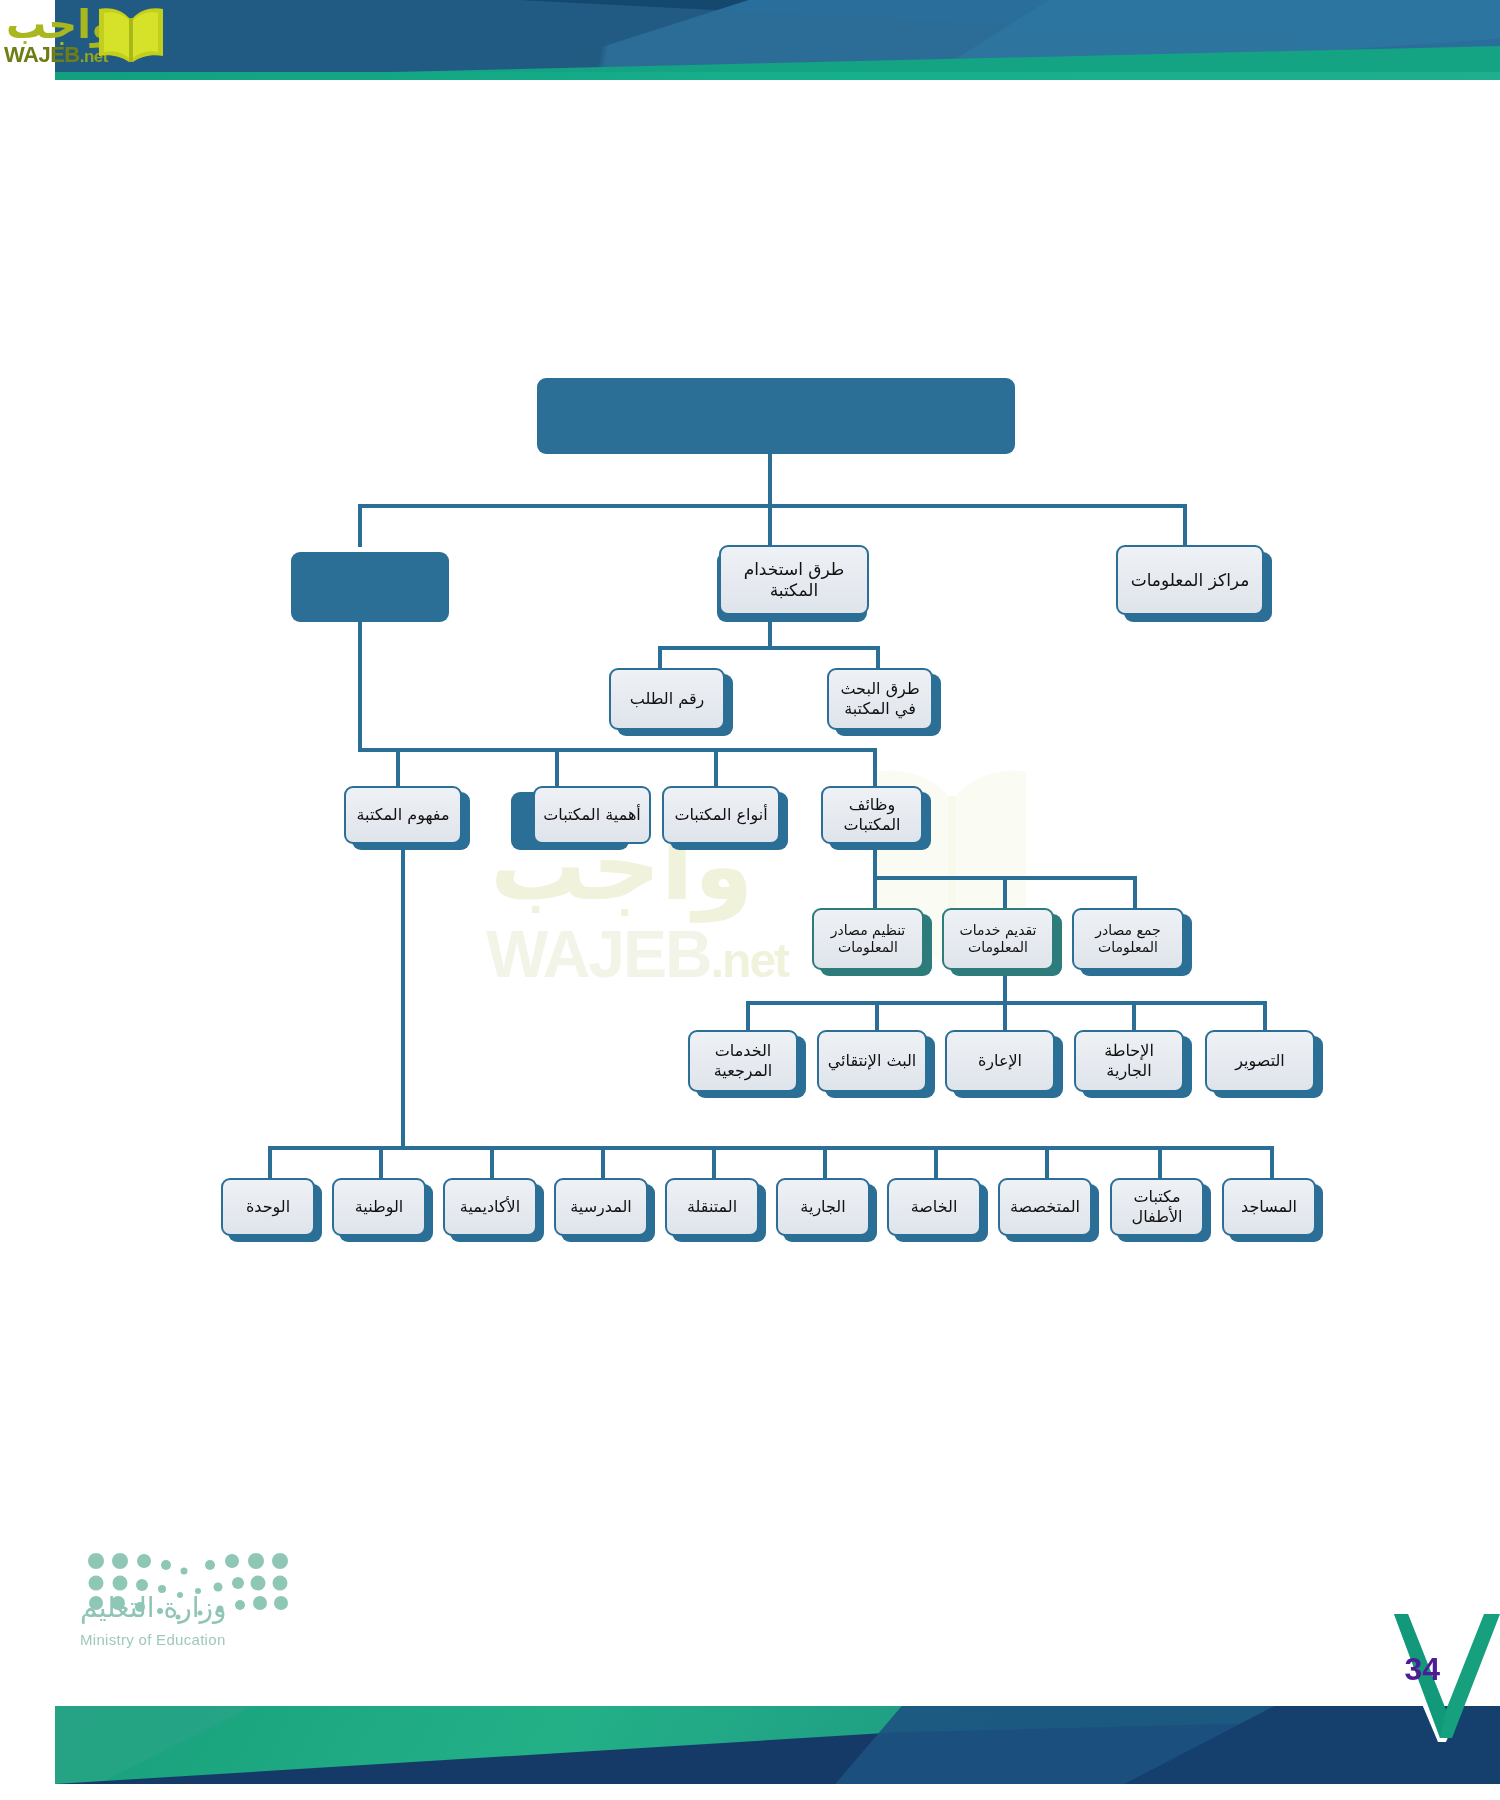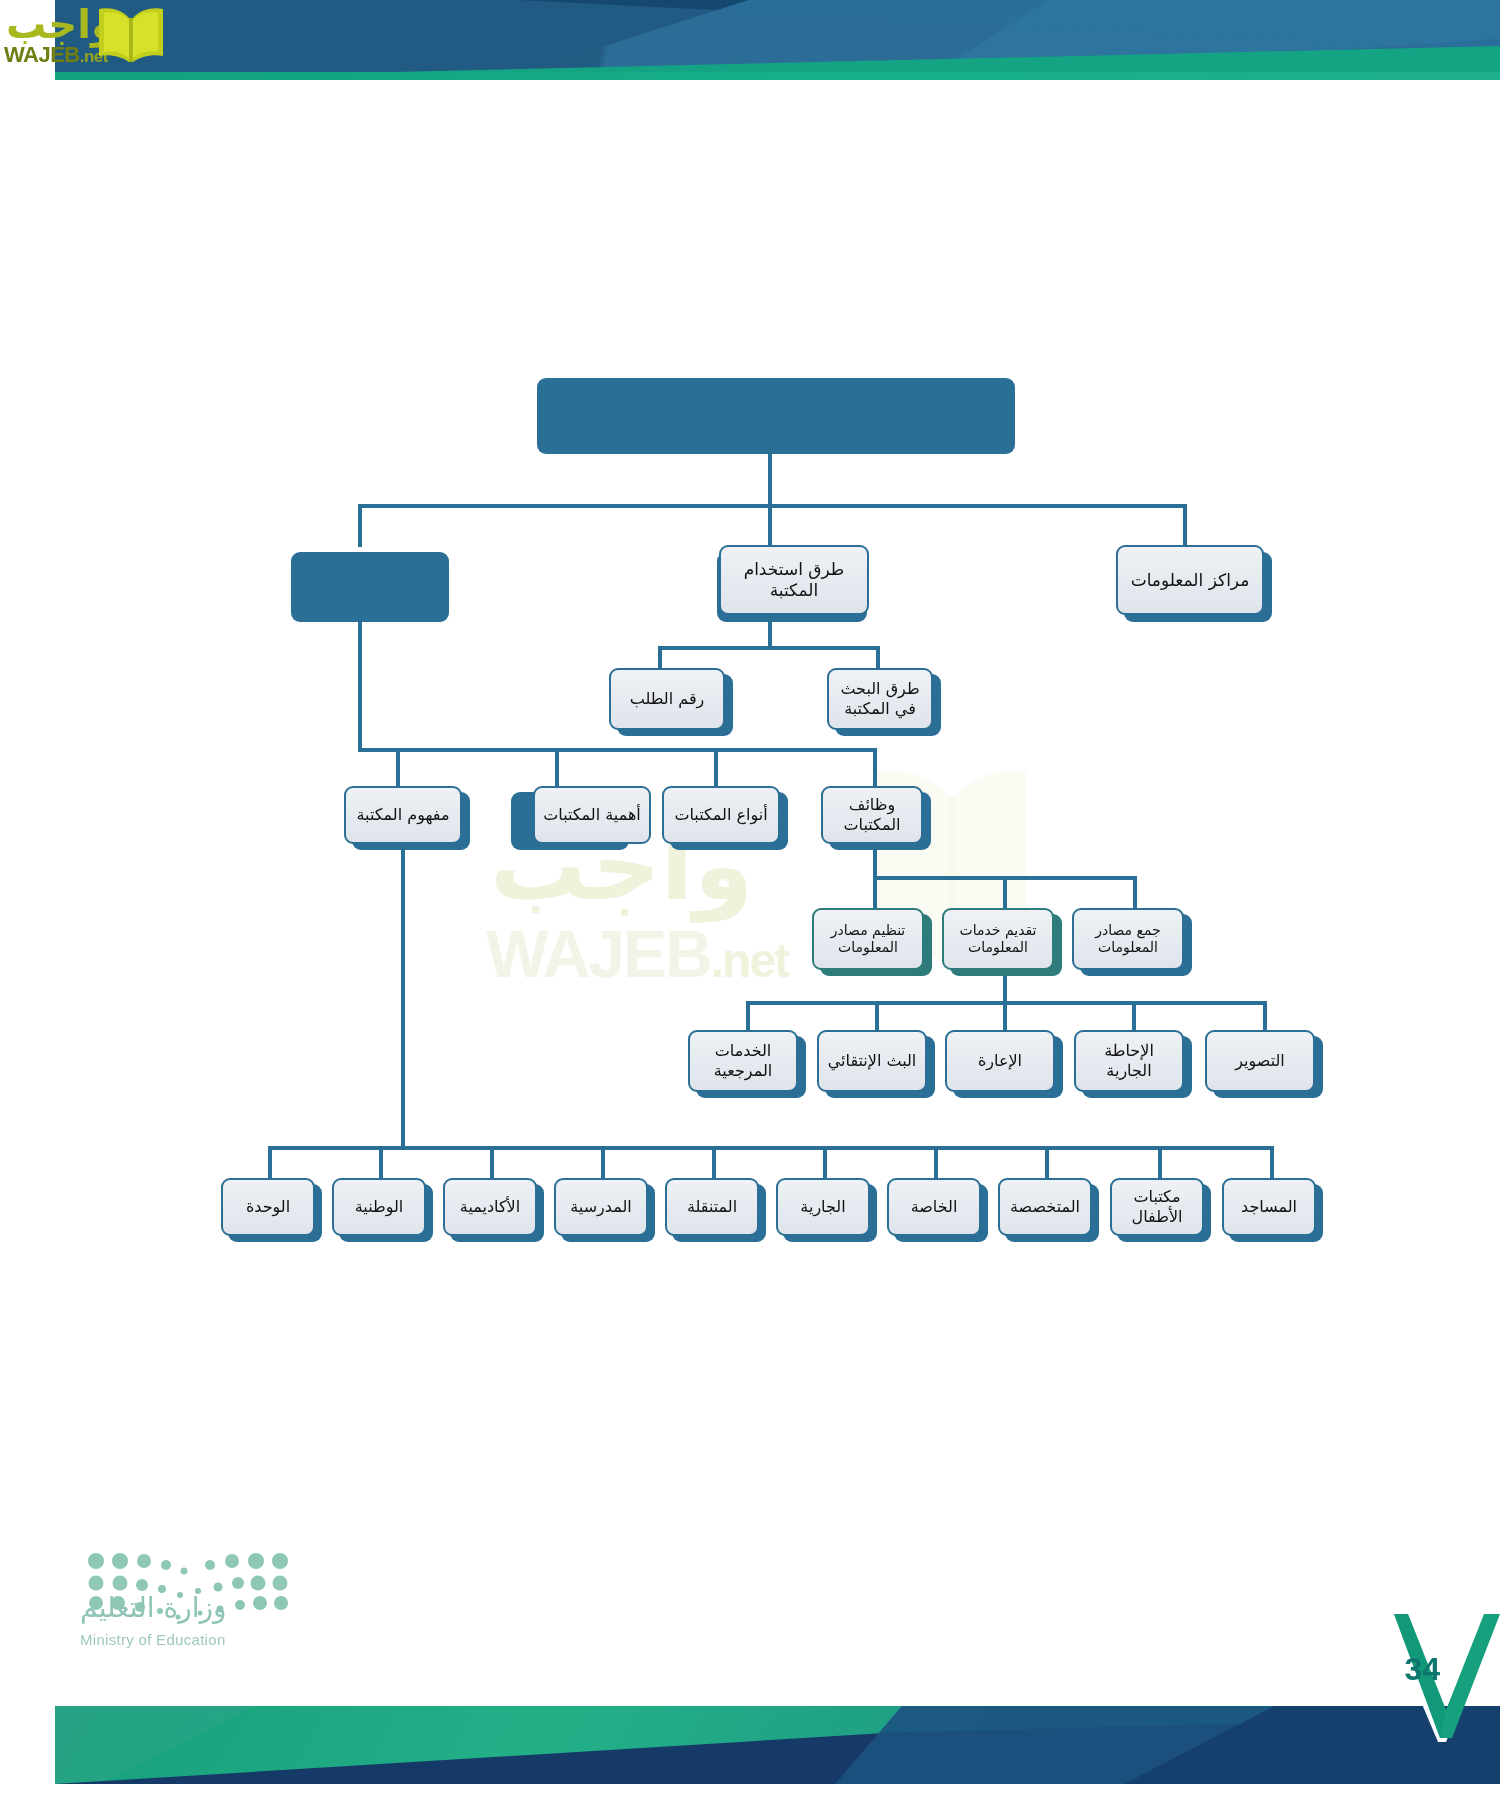--- a/index.html
+++ b/index.html
@@ -143,21 +143,21 @@
     position: absolute;
     right: 0px; bottom: 58px;
     width: 118px; height: 128px;
     z-index: 12;
   }
   .page-number {
     position: absolute;
     right: 60px; bottom: 112px;
     font-size: 32px;
     font-weight: bold;
-    color: #0f766e;
+    color: #4c1d95;
     z-index: 14;
     font-family: "Liberation Sans", sans-serif;
   }
 
   
   .moe {
     position: absolute;
     left: 78px; bottom: 148px;
     width: 220px; height: 130px;
   }

